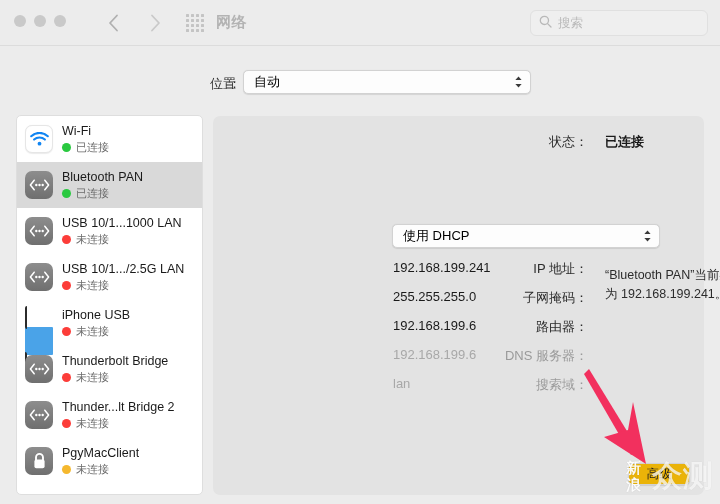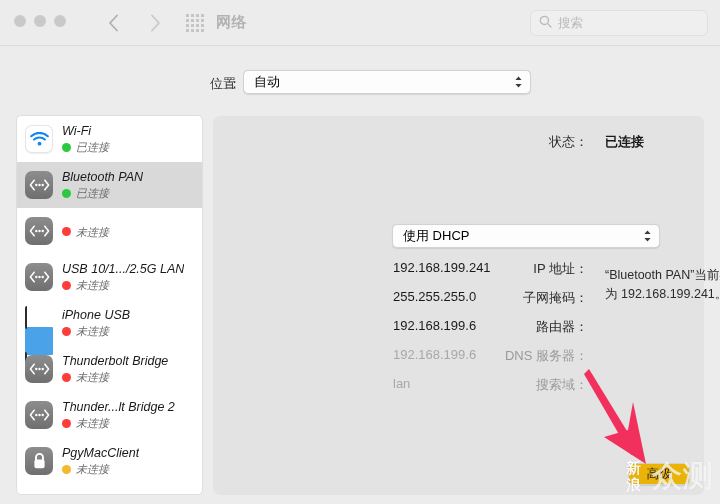--- a/index.html
+++ b/index.html
@@ -91,21 +91,21 @@
   
   .sidebar {
     position: absolute; left: 16px; top: 115px;
     width: 187px; height: 380px;
     background: #ffffff;
     border: 1px solid #dedede; border-radius: 5px;
     overflow: hidden;
   }
   .iface {
     position: relative; height: 46px;
-    display: flex; align-items: center; padding-left: 8px; font-style: italic;
+    display: flex; align-items: center; padding-left: 8px;
   }
   .iface.selected { background: #d9d9d9; }
   .ico {
     width: 28px; height: 28px; flex: 0 0 28px; margin-right: 9px;
     position: relative;
   }
   .ico-sq {
     width: 28px; height: 28px; border-radius: 7px;
     display: flex; align-items: center; justify-content: center;
   }
@@ -305,20 +305,21 @@
         <span class="ico-sq ico-gray">
           <svg width="21" height="12" viewBox="0 0 21 12" fill="none">
             <path d="M5.2 1.2L1.4 6l3.8 4.8M15.8 1.2L19.6 6l-3.8 4.8" stroke="#fff" stroke-width="1.5" stroke-linecap="round" stroke-linejoin="round"></path>
             <circle cx="7.3" cy="6" r="1.2" fill="#fff"></circle>
             <circle cx="10.5" cy="6" r="1.2" fill="#fff"></circle>
             <circle cx="13.7" cy="6" r="1.2" fill="#fff"></circle>
           </svg>
         </span>
       </span>
       <div class="iface-txt">
+        <div class="iface-name">USB 10/1...1000 LAN</div>
         <div class="iface-stat">
           <span class="dot" style="background: rgb(252, 61, 57);"></span>
           <span>未连接</span>
         </div>
       </div>
     </div>
     <div class="iface">
       <span class="ico">
         <span class="ico-sq ico-gray">
           <svg width="21" height="12" viewBox="0 0 21 12" fill="none">

